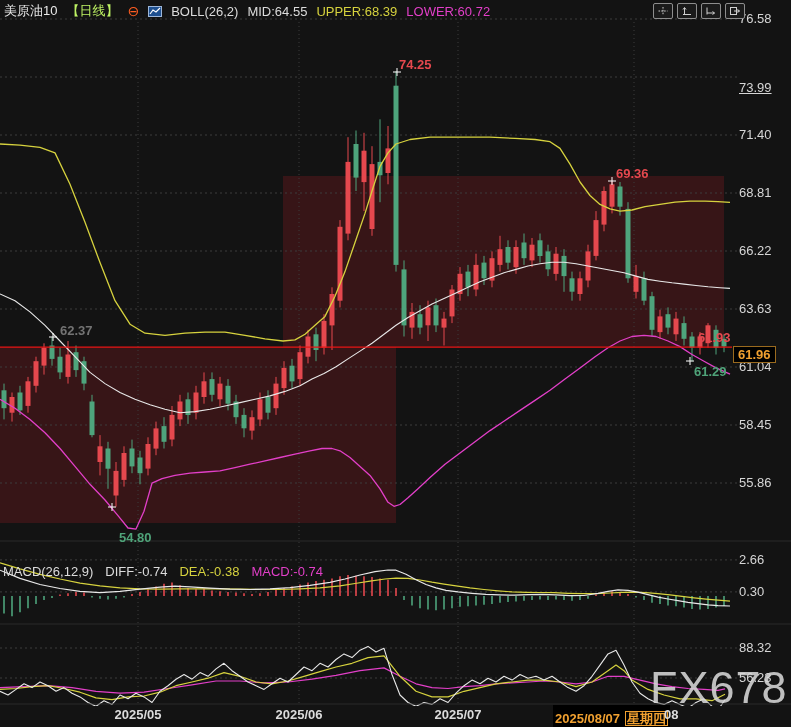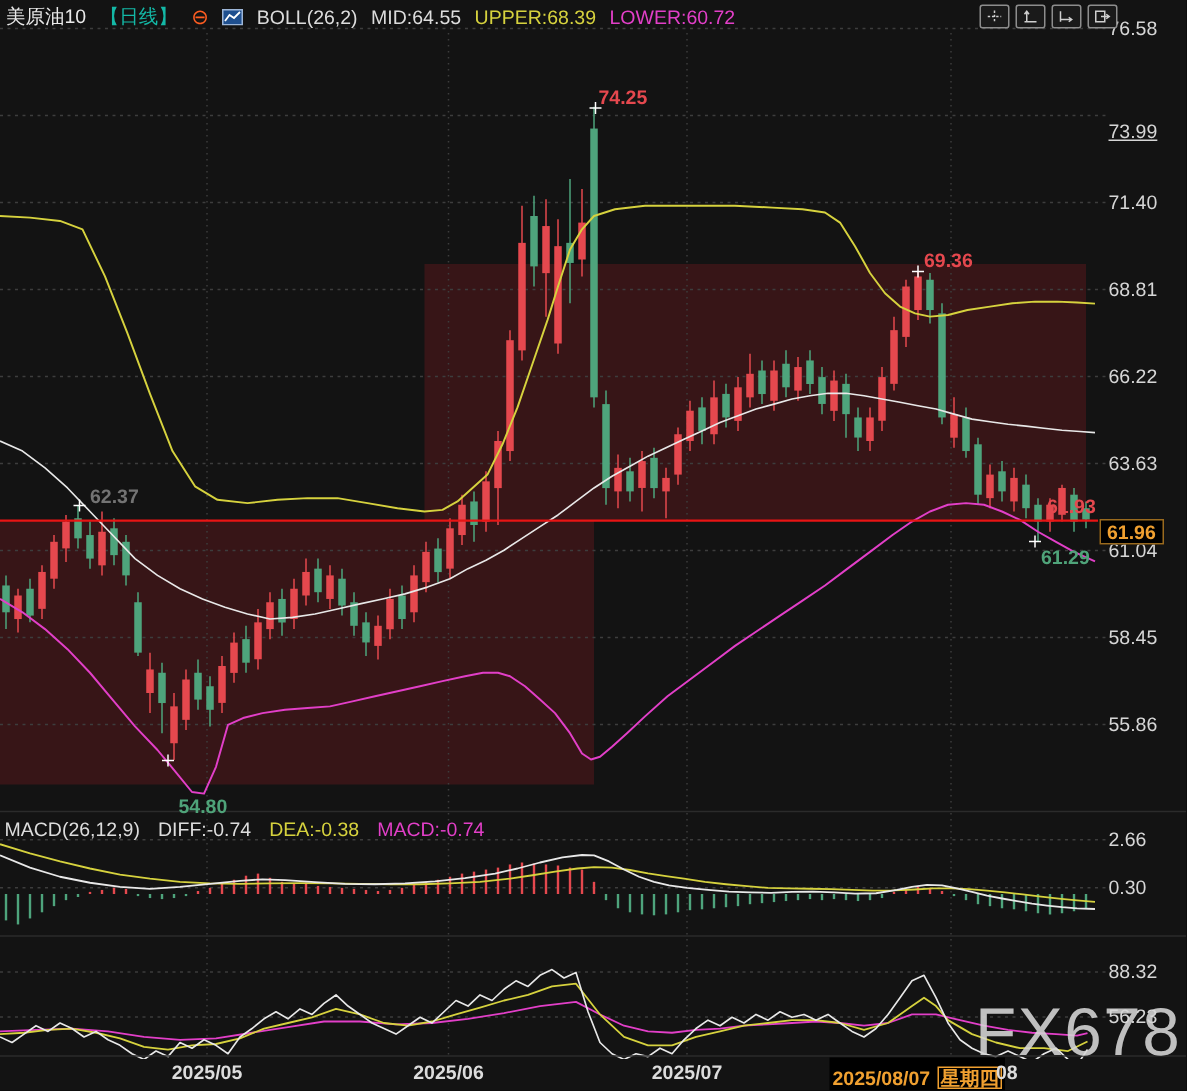--- a/index.html
+++ b/index.html
@@ -3,21 +3,21 @@
 <meta charset="utf-8">
 <style>
   html,body{margin:0;padding:0;background:#0b0b0b;}
   #app{position:relative;width:791px;height:727px;background:#131313;overflow:hidden;
        font-family:"Liberation Sans",sans-serif;color:#ddd;}
   #chartsvg{position:absolute;left:0;top:0;z-index:1;}
   #overlays{position:absolute;left:0;top:0;width:791px;height:727px;z-index:2;}
   .topbar{position:absolute;left:0;top:0;right:0;height:20px;z-index:3;display:flex;
           align-items:center;gap:9px;padding:1px 4px 0 4px;font-size:13px;white-space:nowrap;}
   .sym{color:#e9e9e9;}
-  .period{color:#14b8a6;}
+  .period{color:#bef264;}
   .minus-ico{color:#ff5d21;font-size:14px;line-height:12px;}
   .w{color:#dcdcdc;} .y{color:#d6d23e;} .m{color:#e23fc8;}
   .tools{margin-left:auto;display:flex;gap:4px;margin-right:42px;}
   .tool{width:18px;height:14px;border:1px solid #8d8d8d;border-radius:2px;background:#1a1a1a;
         display:flex;align-items:center;justify-content:center;}
   .ind{position:absolute;left:3px;font-size:13px;display:flex;gap:12px;white-space:nowrap;}
   .plab{position:absolute;left:739px;font-size:13px;color:#d6d6d6;}
   .plab.gold{left:768px;background:#000;color:#cf9e3d;padding:0 4px 4px 4px;font-weight:700;margin-left:24px;}
   .plab.cur{left:733px;background:#000;color:#f0a030;border:1px solid #9a6a1e;padding:0 4px;font-weight:700;}
   .ann{position:absolute;font-size:13px;font-weight:700;white-space:nowrap;}
@@ -363,21 +363,21 @@
       <line x1="686" y1="361" x2="694" y2="361" stroke="#fff" stroke-width="1"></line>
       <line x1="690" y1="357" x2="690" y2="365" stroke="#fff" stroke-width="1"></line>
       <line x1="0" y1="541" x2="791" y2="541" stroke="#2b2b2b"></line>
       <line x1="0" y1="624" x2="791" y2="624" stroke="#2b2b2b"></line>
       <line x1="0" y1="704" x2="791" y2="704" stroke="#2b2b2b"></line>
     </svg>
 
   <div id="overlays">
     <div class="watermark">FX678</div>
 
-    <div class="ind" style="top:545px;">
+    <div class="ind" style="top:564px;">
       <span class="w">MACD(26,12,9)</span>
       <span class="w">DIFF:-0.74</span>
       <span class="y">DEA:-0.38</span>
       <span class="m">MACD:-0.74</span>
     </div>
 
 
     <div class="seldate">
       <span>2025/08/07</span>
       <span class="week">星期四</span>

